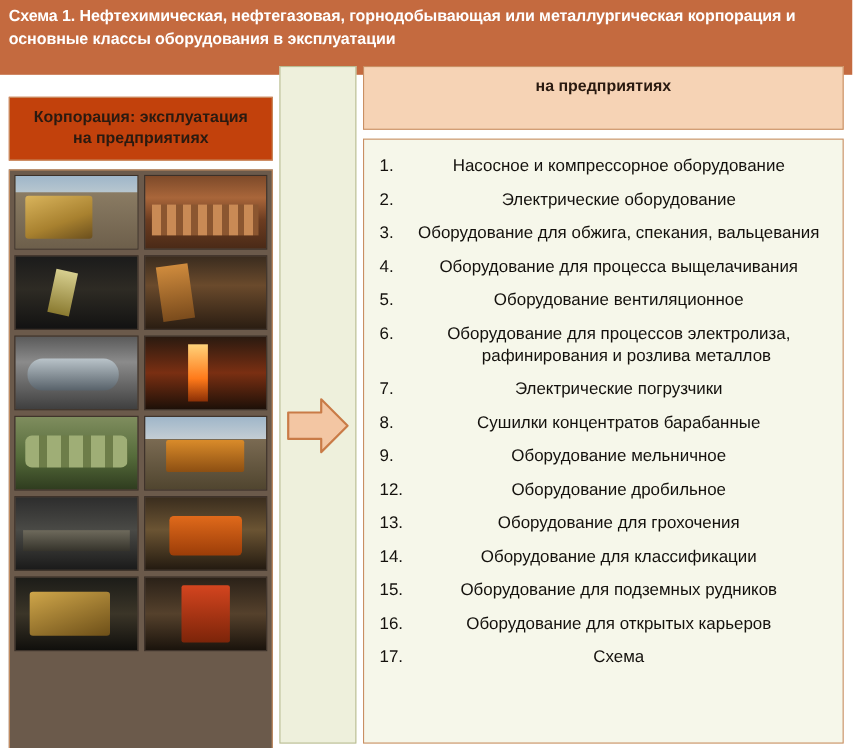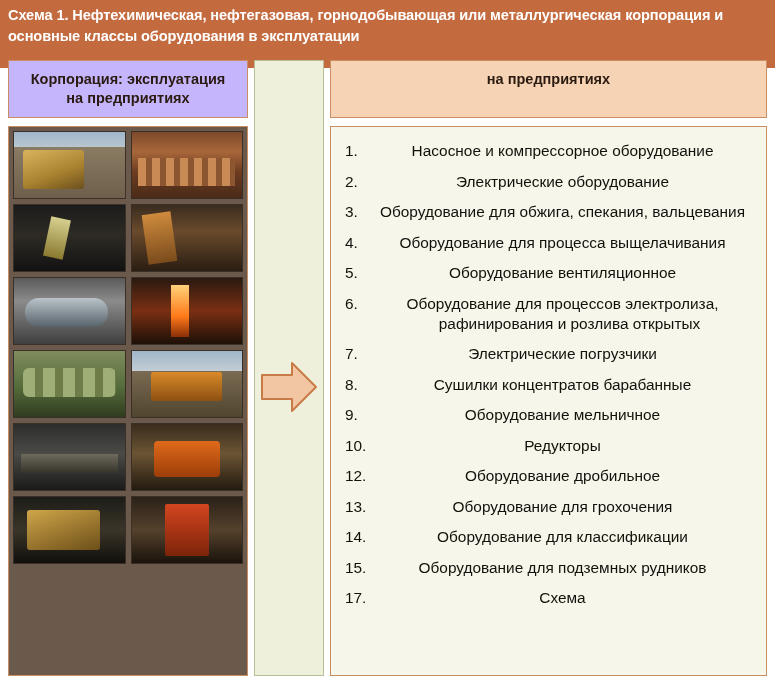--- a/index.html
+++ b/index.html
@@ -80,21 +80,21 @@
     background: #f6d3b5;
     border: 1px solid #c98f63;
     color: #2a1a10;
     text-align: center;
     font-weight: bold;
     font-size: 14.5px;
     line-height: 19px;
     padding: 9px 6px;
     height: 58px;
   }
-  .left-col .col-header { background: #c4b5fd; }
+  .left-col .col-header { background: #c2410c; margin-top: 28px; }
 
   .panel {
     box-sizing: border-box;
     margin-top: 8px;
     border: 1px solid #c98f63;
     background: #f6f7ea;
     height: calc(100% - 66px);
     overflow: hidden;
   }
   .left-panel { background: #6b5a4b; padding: 4px; }
@@ -282,56 +282,56 @@
             <span class="li-text">Оборудование для процесса выщелачивания</span>
           </div>
           <div class="list-item">
             <span class="li-num">5.</span>
             <span class="li-text">Оборудование вентиляционное</span>
           </div>
           <div class="list-item">
             <span class="li-num">6.</span>
             <span class="li-text">
               <span>Оборудование для процессов электролиза,</span>
-              <span class="cont">рафинирования и розлива открытых</span>
+              <span class="cont">рафинирования и розлива металлов</span>
             </span>
           </div>
           <div class="list-item">
             <span class="li-num">7.</span>
             <span class="li-text">Электрические погрузчики</span>
           </div>
           <div class="list-item">
             <span class="li-num">8.</span>
             <span class="li-text">Сушилки концентратов барабанные</span>
           </div>
           <div class="list-item">
             <span class="li-num">9.</span>
             <span class="li-text">Оборудование мельничное</span>
           </div>
           <div class="list-item">
-            <span class="li-num">10.</span>
-            <span class="li-text">Редукторы</span>
-          </div>
-          <div class="list-item">
             <span class="li-num">12.</span>
             <span class="li-text">Оборудование дробильное</span>
           </div>
           <div class="list-item">
             <span class="li-num">13.</span>
             <span class="li-text">Оборудование для грохочения</span>
           </div>
           <div class="list-item">
             <span class="li-num">14.</span>
             <span class="li-text">Оборудование для классификации</span>
           </div>
           <div class="list-item">
             <span class="li-num">15.</span>
             <span class="li-text">Оборудование для подземных рудников</span>
           </div>
           <div class="list-item">
+            <span class="li-num">16.</span>
+            <span class="li-text">Оборудование для открытых карьеров</span>
+          </div>
+          <div class="list-item">
             <span class="li-num">17.</span>
             <span class="li-text">Схема</span>
           </div>
 
         </div>
       </div>
     </div>
 
   </div>
 </div>

